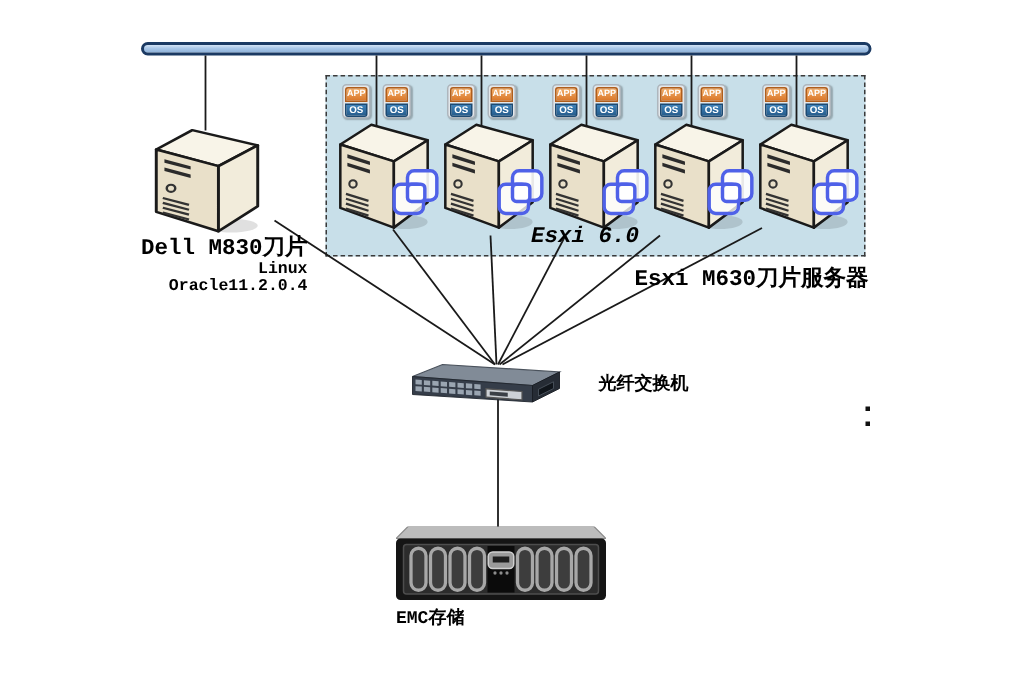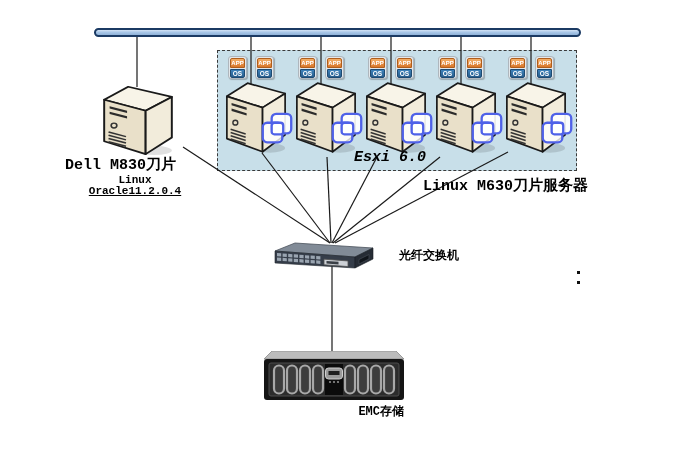--- a/index.html
+++ b/index.html
@@ -36,27 +36,27 @@
     font-family:"Liberation Sans",sans-serif;
   }
   .vm-os {
     position:absolute; left:1px; right:1px; top:12px; height:9px;
     background:linear-gradient(#3d82ba,#275d8c);
     border:0.5px solid #1d4a72; border-radius:0 0 2px 2px;
     color:#fff; font-size:6.5px; font-weight:bold; text-align:center; line-height:8px;
     font-family:"Liberation Sans",sans-serif;
   }
   .label { position:absolute; color:#000; font-weight:bold; white-space:nowrap; }
-  .m830-title { left:65px; top:155px; width:140px; text-align:left; font-size:15px; }
-  .m830-sub1  { left:65px; top:174px; width:140px; text-align:center; font-size:11px; }
-  .m830-sub2  { left:65px; top:185px; width:140px; text-align:center; font-size:11px;text-decoration:underline; }
+  .m830-title { left:65px; top:155px; width:140px; text-align:right; font-size:15px; }
+  .m830-sub1  { left:65px; top:174px; width:140px; text-align:right; font-size:11px; }
+  .m830-sub2  { left:65px; top:185px; width:140px; text-align:right; font-size:11px; }
   .esxi-label { left:354px; top:149px; font-size:15px;font-style:italic; }
   .esxi-caption { left:423px; top:176px; font-size:15px; }
   .switch-label { left:399px; top:247px; font-size:12px;font-family:Liberation Mono, monospace; }
-  .storage-label { left:264px; top:403px; width:140px; text-align:right; font-size:12px; }
+  .storage-label { left:264px; top:403px; width:140px; text-align:left; font-size:12px; }
   .artifact-dot { position:absolute; width:3px; height:3px; background:#111; }
 </style>
 </head>
 <body>
 
 <div class="canvas">
 
   <svg width="0" height="0" style="position:absolute">
     <defs>
       <g id="tower">
@@ -180,21 +180,21 @@
     <div class="vm-os">OS</div>
   </div>
   <svg class="tower" style="left:505px;top:80px;width:62px;height:74px" viewBox="0 0 66 78">
       <use href="#tower"></use>
     </svg>
   <svg class="vmlogo" style="left:541px;top:112px;width:32px;height:34px" viewBox="0 0 36 38">
       <use href="#vmlogo"></use>
     </svg>
 
   <div class="label esxi-label">Esxi 6.0</div>
-  <div class="label esxi-caption">Linux M630刀片服务器</div>
+  <div class="label esxi-caption">Esxi M630刀片服务器</div>
 
   <svg class="switch-svg" style="left:274px;top:240px" width="102" height="30" viewBox="0 0 102 30">
     <polygon points="1,11 21,3 99,8 81,17" fill="#818b97" stroke="#4a525c" stroke-width="0.8"></polygon>
     <polygon points="1,11 81,17 81,28 1,23" fill="#353d49" stroke="#20262e" stroke-width="0.6"></polygon>
     <polygon points="81,17 99,8 99,19 81,28" fill="#262c35" stroke="#171c22" stroke-width="0.6"></polygon>
     <g transform="skewY(4.3)" fill="#9aa5b1">
       <rect x="3" y="12.8" width="4.2" height="3.2"></rect>
         <rect x="8.6" y="12.8" width="4.2" height="3.2"></rect>
       <rect x="14.2" y="12.8" width="4.2" height="3.2"></rect>
         <rect x="19.8" y="12.8" width="4.2" height="3.2"></rect>

